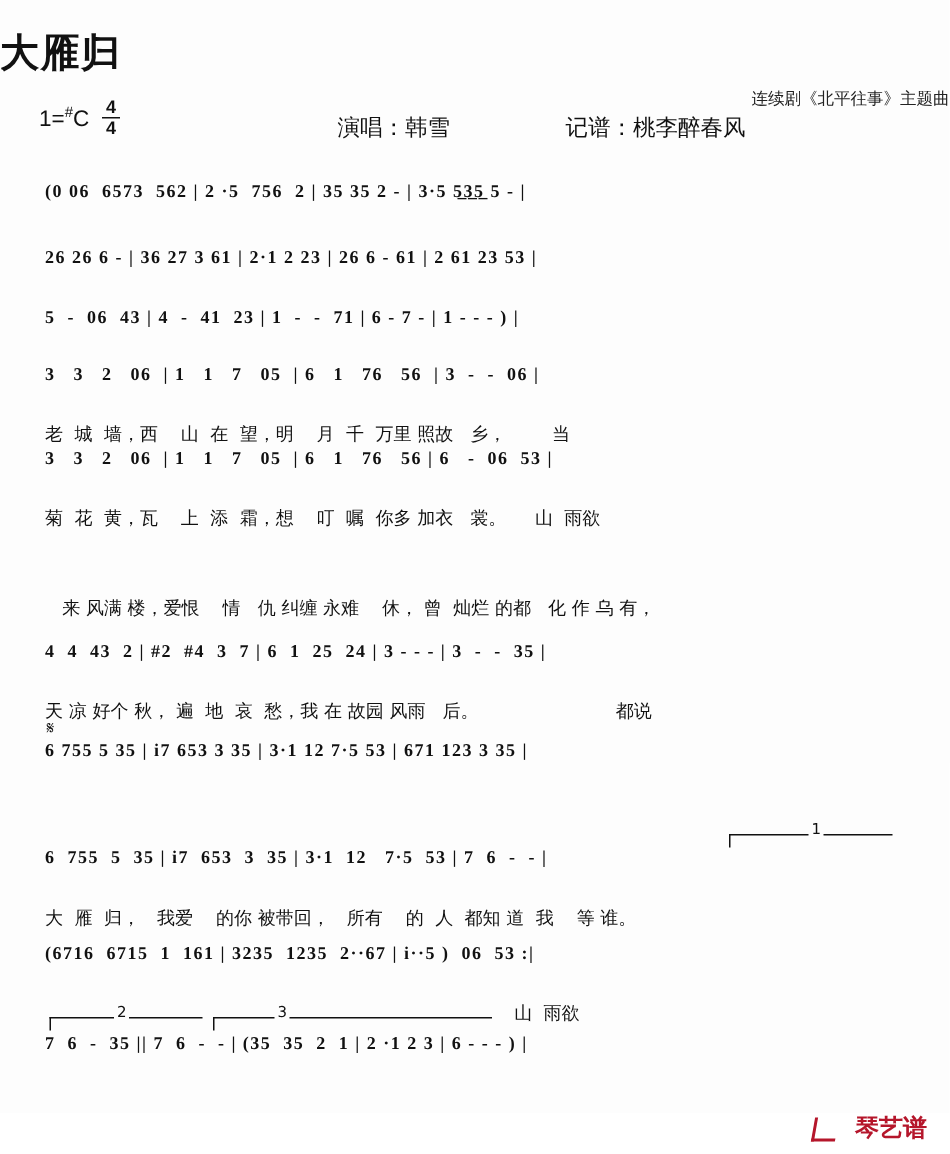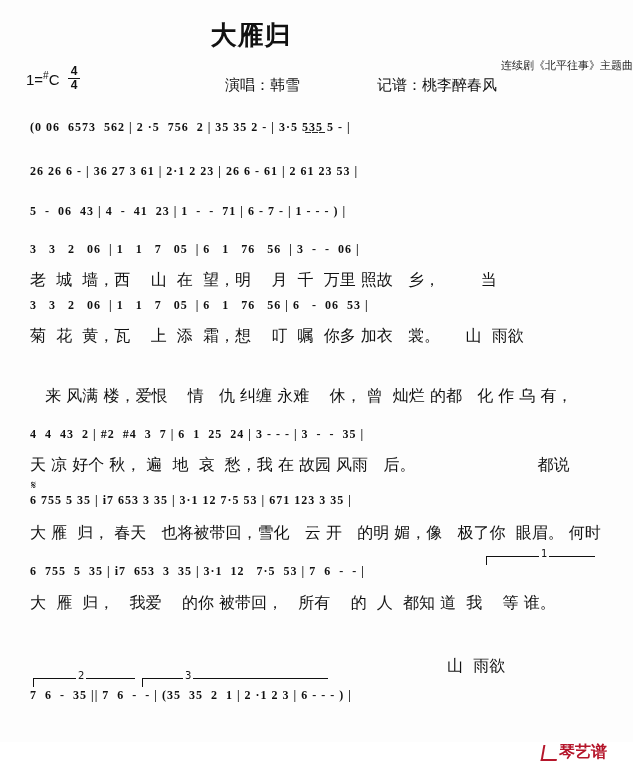--- a/index.html
+++ b/index.html
@@ -1,36 +1,36 @@
 <!DOCTYPE html>
 <html><head>
   <meta charset="utf-8">
   <style>
     html, body { margin: 0; padding: 0; background: #ffffff; }
     body { width: 633px; height: 769px; position: relative; overflow: hidden;
            font-family: "DejaVu Sans", sans-serif; color: #111; }
     .paper { position: absolute; left: 0; top: 0; width: 633px; height: 742px; background: #fdfdfd; }
-    .title { position: absolute; left: 0; width: 502px; top: 18px; text-align: center;
+    .title { position: absolute; left: 0; width: 502px; top: 18px; 
              font-family: "DejaVu Serif", serif; font-weight: bold; font-size: 26px; letter-spacing: 1px; }
     .subtitle { position: absolute; left: 0; width: 633px; top: 58px; text-align: right; font-size: 11px; color: #222; }
     .singer { position: absolute; left: 225px; top: 76px; font-size: 15px; font-family: Liberation Mono, monospace; }
     .transcriber { position: absolute; left: 377px; top: 76px; font-size: 15px; }
     .key { position: absolute; left: 26px; top: 70px; font-family: "Liberation Sans", sans-serif; font-size: 15px; }
     .key sup { font-size: 10px; }
     .timesig { position: absolute; left: 68px; top: 66px; width: 12px; text-align: center;
                font-family: "Liberation Sans", sans-serif; font-size: 12px; font-weight: bold; line-height: 11px; }
     .timesig .bar { border-top: 1px solid #111; margin: 1px 0; }
 
     .line { position: absolute; left: 30px; white-space: pre; font-family: Liberation Serif, serif;
             font-weight: bold; font-size: 12px; letter-spacing: 1px; }
-    .lyric { position: absolute; left: 30px; white-space: pre; font-size: 16px; color: #111; letter-spacing: 0px; }
+    .lyric { position: absolute; left: 30px; white-space: pre; font-size: 12px; color: #111; letter-spacing: 0px; margin-top: 11px; }
     .volta { position: absolute; height: 8px; border-top: 1px solid #111; border-left: 1px solid #111; }
     .volta span { position: absolute; top: -9px; font-size: 10px; background: #fdfdfd; padding: 0 2px; }
     .segno { position: absolute; left: 31px; top: 478px; font-size: 12px; font-family: "DejaVu Serif", serif; }
-    .logo { position: absolute; left: 542px; top: 742px; display: flex; align-items: center; gap: 1px; }
+    .logo { position: absolute; left: 542px; top: 742px; display: flex; align-items: center; gap: 12px; }
     .logo .mark { width: 14px; height: 14px; border-left: 2px solid #b5162b; border-bottom: 2px solid #b5162b;
                   transform: skewX(-10deg); }
     .logo .text { color: #b5162b; font-weight: bold; font-size: 16px; font-family: "DejaVu Sans", sans-serif; }
   </style>
 </head>
 <body>
 
 <div class="paper">
   <div class="title">大雁归</div>
   <div class="subtitle">连续剧《北平往事》主题曲</div>
@@ -55,28 +55,28 @@
   <div class="line" style="top:298px">3   3   2   06  | 1   1   7   05  | 6   1   76   56 | 6   -  06  53 |</div>
   <div class="lyric" style="top:326px">菊  花  黄，瓦    上  添  霜，想    叮  嘱  你多 加衣   裳。     山  雨欲</div>
 
   <div class="lyric" style="top:386px">   来 风满 楼，爱恨    情   仇 纠缠 永难    休， 曾  灿烂 的都   化 作 乌 有，</div>
 
   <div class="line" style="top:427px">4  4  43  2 | #2  #4  3  7 | 6  1  25  24 | 3 - - - | 3  -  -  35 |</div>
   <div class="lyric" style="top:455px">天 凉 好个 秋， 遍  地  哀  愁，我 在 故园 风雨   后。                        都说</div>
 
   <div class="segno">𝄋</div>
   <div class="line" style="top:493px">6 755 5 35 | i7 653 3 35 | 3·1 12 7·5 53 | 671 123 3 35 |</div>
-  <div class="lyric" style="top:523px">大 雁  归， 春天   也将被带回，雪化   云 开   的明 媚，像   极了你  眼眉。 何时</div>
 
   <div class="volta" style="left:486px; top:556px; width:108px;">
       <span style="left:52px">1</span>
     </div>
   <div class="line" style="top:564px">6  755  5  35 | i7  653  3  35 | 3·1  12   7·5  53 | 7  6  -  - |</div>
   <div class="lyric" style="top:593px">大  雁  归，   我爱    的你 被带回，   所有    的  人  都知 道  我    等 谁。</div>
 
+  <div class="line" style="top:628px">(6716  6715  1  161 | 3235  1235  2··67 | i··5 )  06  53 :|</div>
   <div class="lyric" style="top:656px">                                                                                  山  雨欲</div>
 
   <div class="volta" style="left:33px; top:678px; width:101px;">
       <span style="left:42px">2</span>
     </div>
   <div class="volta" style="left:142px; top:678px; width:185px;">
       <span style="left:40px">3</span>
     </div>
   <div class="line" style="top:688px">7  6  -  35 || 7  6  -  - | (35  35  2  1 | 2 ·1 2 3 | 6 - - - ) |</div>
 </div>

